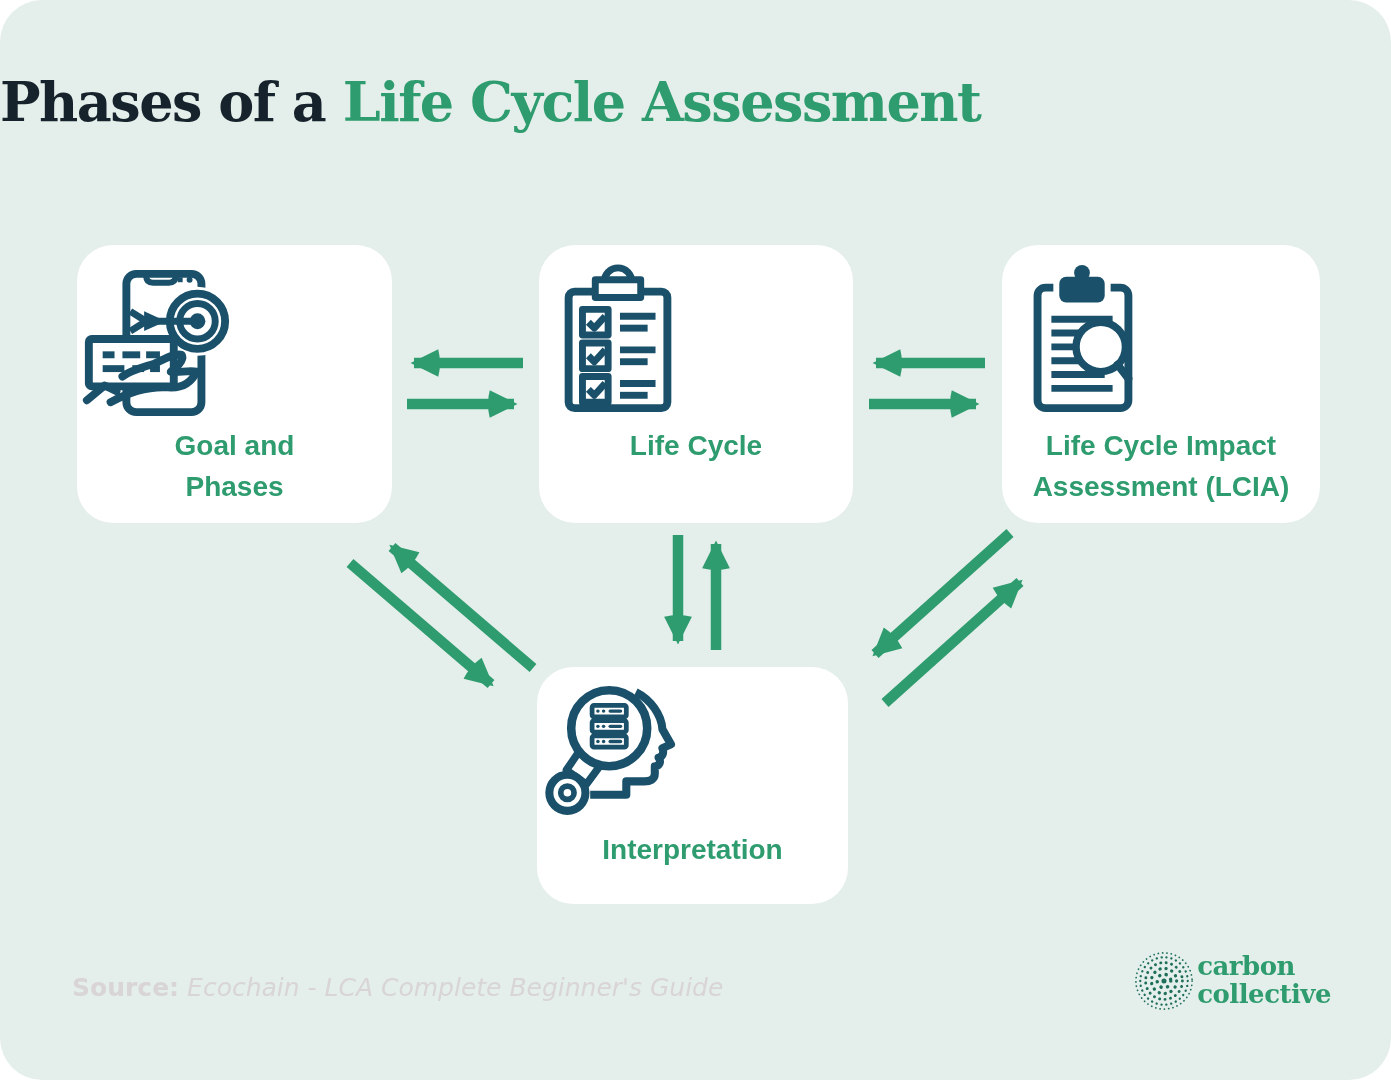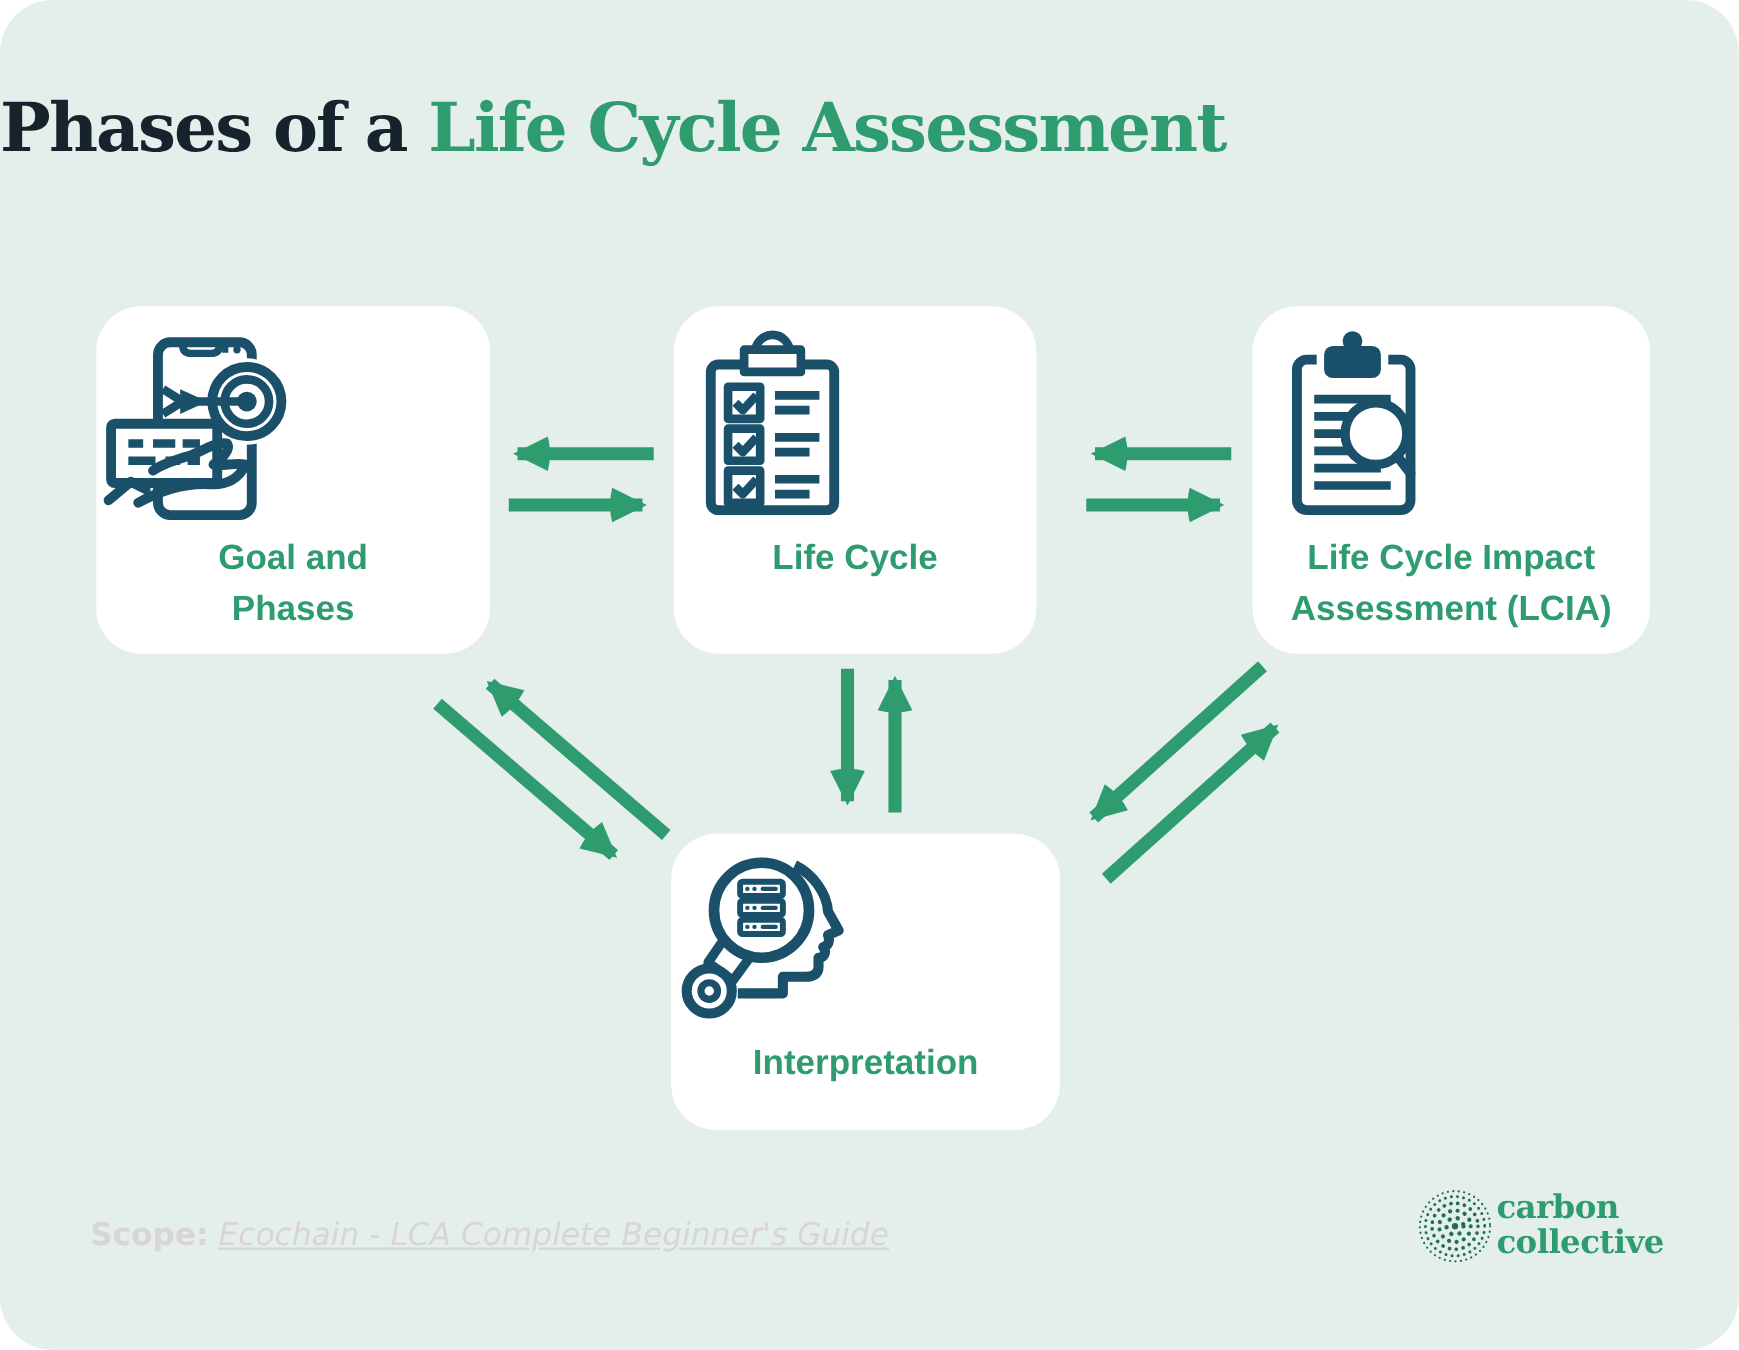--- a/index.html
+++ b/index.html
@@ -13,39 +13,39 @@
     font-family:"DejaVu Serif",serif;font-weight:700;font-size:54px;
     letter-spacing:-1.5px;color:#16222c;margin:0;
   }
   .title .hl{color:#2e9c6e;}
   
   .card{
     position:absolute;background:#ffffff;border-radius:36px;
     display:flex;flex-direction:column;
   }
   .card1{left:77px;top:245px;width:315px;height:278px;}
-  .card2{left:539px;top:245px;width:290px;height:278px;}
+  .card2{left:539px;top:245px;width:314px;height:278px;}
   .card3{left:1002px;top:245px;width:318px;height:278px;}
   .card4{left:537px;top:667px;width:311px;height:237px;}
   .card .icon{margin-top:14px;flex:0 0 auto;}
   .card4 .icon{margin-top:8px;}
   .card-label{
     margin-top:6px;text-align:center;color:#2e9c6e;font-weight:700;
     font-size:28px;line-height:1.48;letter-spacing:0;
   }
   .card4 .card-label{margin-top:2px;}
   
   .arrows{position:absolute;left:0;top:0;width:1391px;height:1080px;pointer-events:none;}
   
   .source{
     position:absolute;left:72px;top:973px;font-size:25px;color:#d9d4d6;
     font-family:"DejaVu Sans",sans-serif;
   }
   .source b{font-weight:700;font-style:normal;}
-  .source i{font-style:italic;margin-left:8px;text-decoration:underline;}
+  .source i{font-style:italic;margin-left:8px;}
   
   .logo{
     position:absolute;right:60px;top:950px;display:flex;align-items:center;gap:2px;
   }
   .logo-text{
     font-family:"DejaVu Serif",serif;font-weight:700;color:#2e9c6e;
     font-size:26px;line-height:1.06;letter-spacing:-0.5px;
   }
 </style>
 </head>
@@ -183,21 +183,21 @@
       <line x1="869" y1="404" x2="976" y2="404" marker-end="url(#ah)"></line>
       <line x1="678" y1="535" x2="678" y2="641" marker-end="url(#ah)"></line>
       <line x1="716" y1="650" x2="716" y2="544" marker-end="url(#ah)"></line>
       <line x1="533" y1="668" x2="392" y2="547" marker-end="url(#ah)"></line>
       <line x1="350" y1="563" x2="491" y2="684" marker-end="url(#ah)"></line>
       <line x1="1010" y1="533" x2="875" y2="654" marker-end="url(#ah)"></line>
       <line x1="885" y1="703" x2="1020" y2="582" marker-end="url(#ah)"></line>
     </g>
   </svg>
 
-  <div class="source"><b>Scope:</b><i>Ecochain - LCA Complete Beginner's Guide</i></div>
+  <div class="source"><b>Source:</b><i>Ecochain - LCA Complete Beginner's Guide</i></div>
 
   <div class="logo">
     <svg width="62" height="62" viewBox="0 0 64 64">
       <g fill="none" stroke="#1e6e5a" stroke-linecap="round">
         <circle cx="32" cy="32" r="2.6" fill="#1e6e5a" stroke="none"></circle>
         <circle cx="32" cy="32" r="7" stroke-width="3.6" stroke-dasharray="0.1 6.9"></circle>
         <circle cx="32" cy="32" r="13" stroke-width="3.4" stroke-dasharray="0.1 6.2"></circle>
         <circle cx="32" cy="32" r="19" stroke-width="3.0" stroke-dasharray="0.1 5.6"></circle>
         <circle cx="32" cy="32" r="24.5" stroke-width="2.4" stroke-dasharray="0.1 5.0"></circle>
         <circle cx="32" cy="32" r="29" stroke-width="1.8" stroke-dasharray="0.1 4.4"></circle>

